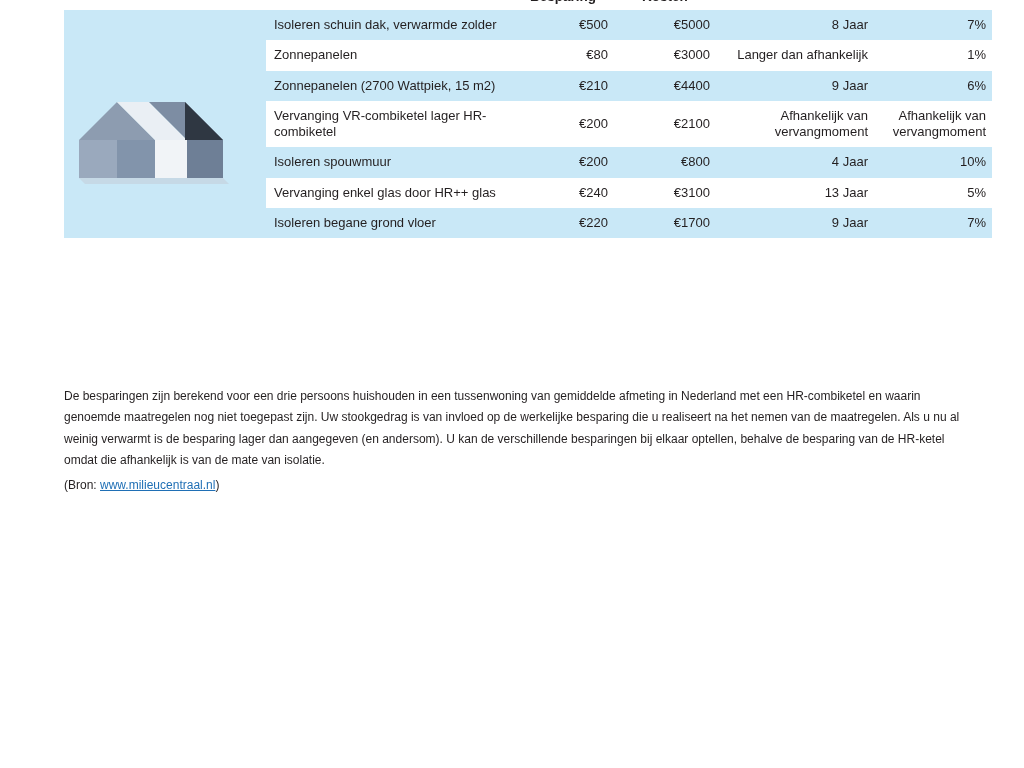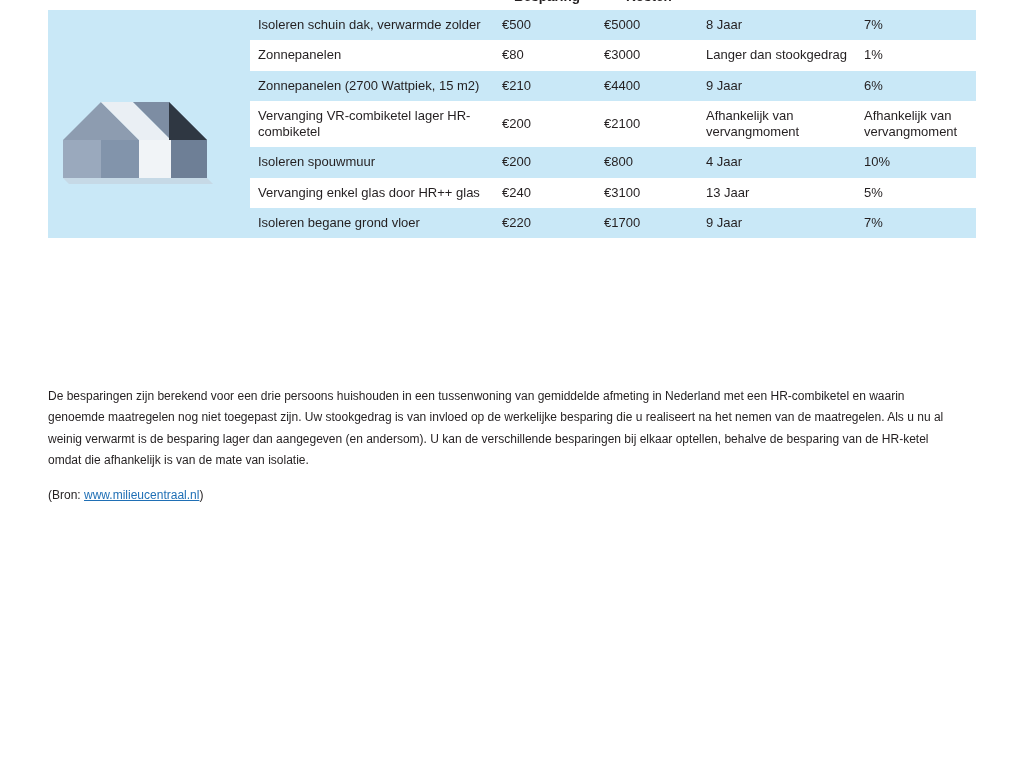--- a/index.html
+++ b/index.html
@@ -11,21 +11,21 @@
     width: 1024px;
     height: 768px;
     font-family: "Liberation Sans", sans-serif;
     color: #231f20;
     position: relative;
     overflow: hidden;
   }
 
   .page {
     position: absolute;
-    left: 0; top: 0;
+    left: 16px; top: 0;
     width: 964px;
     height: 768px;
   }
 
   
   .table-wrap {
     position: absolute;
     left: 48px;
     top: -18px;
     width: 928px;
@@ -63,21 +63,21 @@
     line-height: 1.25;
   }
   table.measures tbody tr.alt td {
     background: #c9e8f7;
   }
   table.measures tbody td.name {
     text-align: left;
     padding-left: 8px;
   }
   table.measures tbody td.num {
-    text-align: left;
+    text-align: right;
     margin-top: 22px;
   }
   table.measures tbody td.img-cell {
     padding: 0;
     background: transparent;
   }
   table.measures tbody tr.alt td.img-cell {
     background: #c9e8f7;
   }
 
@@ -95,21 +95,21 @@
   .footnote {
     position: absolute;
     left: 48px;
     top: 386px;
     width: 910px;
     font-size: 12px;
     line-height: 1.78;
     color: #231f20;
   }
   .footnote .src-line {
-    margin-top: 14px;
+    margin-top: 4px;
   }
   .footnote a {
     color: #1f6fb5;
     text-decoration: underline;
   }
 </style>
 </head>
 <body>
 
 <div class="page">
@@ -140,21 +140,21 @@
           <td class="name">Isoleren schuin dak, verwarmde zolder</td>
           <td class="num">€500</td>
           <td class="num">€5000</td>
           <td class="num">8 Jaar</td>
           <td class="num">7%</td>
         </tr>
         <tr>
           <td class="name">Zonnepanelen</td>
           <td class="num">€80</td>
           <td class="num">€3000</td>
-          <td class="num">Langer dan stookgedrag</td>
+          <td class="num">Langer dan afhankelijk</td>
           <td class="num">1%</td>
         </tr>
         <tr class="alt">
           <td class="name">Zonnepanelen (2700 Wattpiek, 15 m2)</td>
           <td class="num">€210</td>
           <td class="num">€4400</td>
           <td class="num">9 Jaar</td>
           <td class="num">6%</td>
         </tr>
         <tr>

